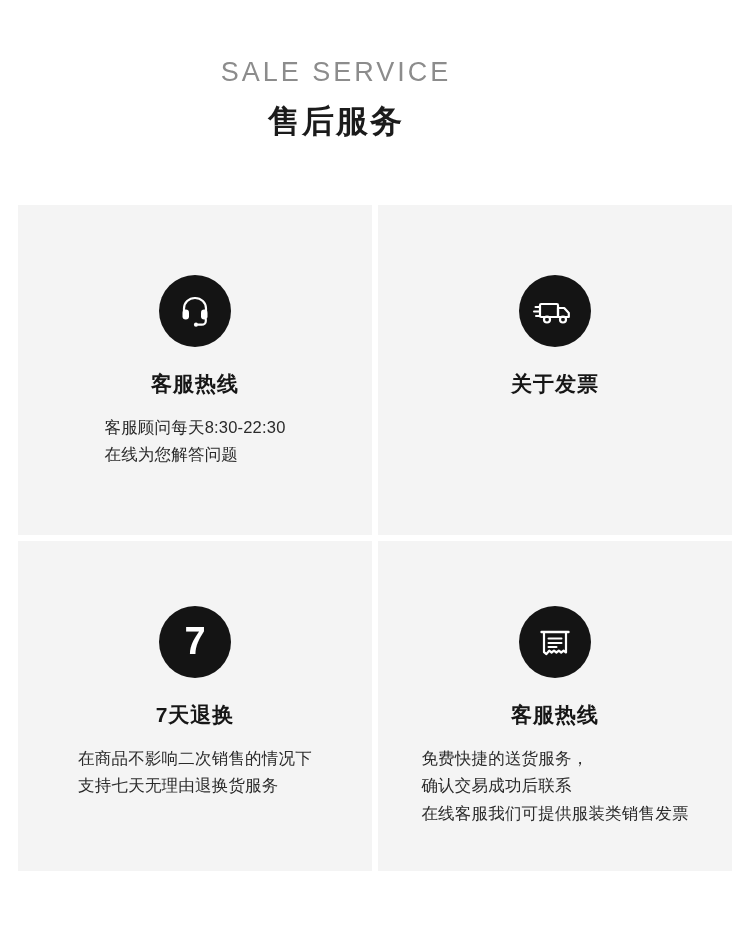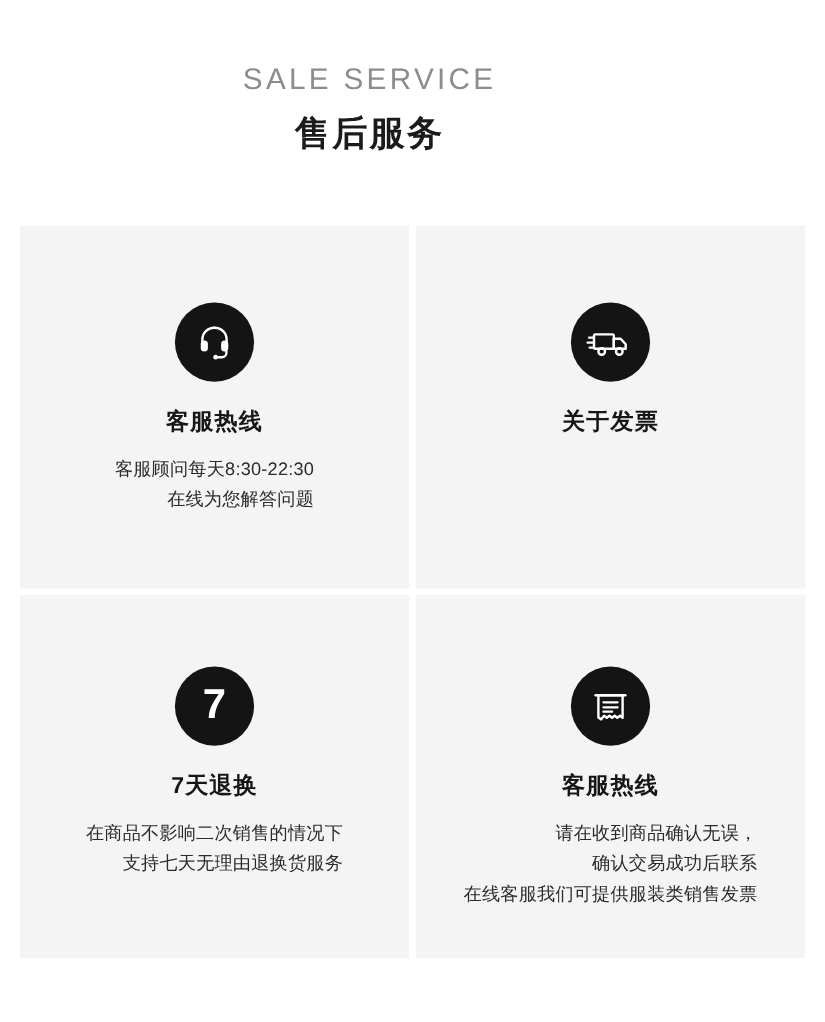--- a/index.html
+++ b/index.html
@@ -90,21 +90,21 @@
     font-weight: bold;
     letter-spacing: 1px;
     color: #161616;
     line-height: 1.2;
   }
   .cell-desc {
     margin-top: 18px;
     font-size: 16.5px;
     line-height: 1.65;
     color: #2b2b2b;
-    text-align: right;
+    text-align: left;
     white-space: pre-line;
     letter-spacing: 0.2px;
   }
 </style>
 </head>
 <body>
 
 <div class="page">
 
   <div class="header">
@@ -154,19 +154,19 @@
 
     <div class="cell r2">
       <div class="badge">
         <svg width="40" height="40" viewBox="0 0 40 40" aria-hidden="true">
           <path d="M9 10h22v20.5l-2.4-1.8-2.4 1.8-2.4-1.8-2.4 1.8-2.4-1.8-2.4 1.8-2.4-1.8L11.4 32 9 30.2z" fill="none" stroke="#fff" stroke-width="2.2" stroke-linejoin="round"></path>
           <path d="M6.5 10h27" fill="none" stroke="#fff" stroke-width="2.4" stroke-linecap="round"></path>
           <path d="M13.5 16.5h13M13.5 21h13M13.5 25h8" fill="none" stroke="#fff" stroke-width="2" stroke-linecap="round"></path>
         </svg>
       </div>
       <div class="cell-title">客服热线</div>
-      <div class="cell-desc">请在收到商品确认无误，
+      <div class="cell-desc">免费快捷的送货服务，
 确认交易成功后联系
 在线客服我们可提供服装类销售发票</div>
     </div>
 
   </div>
 </div>
 
 </body></html>

